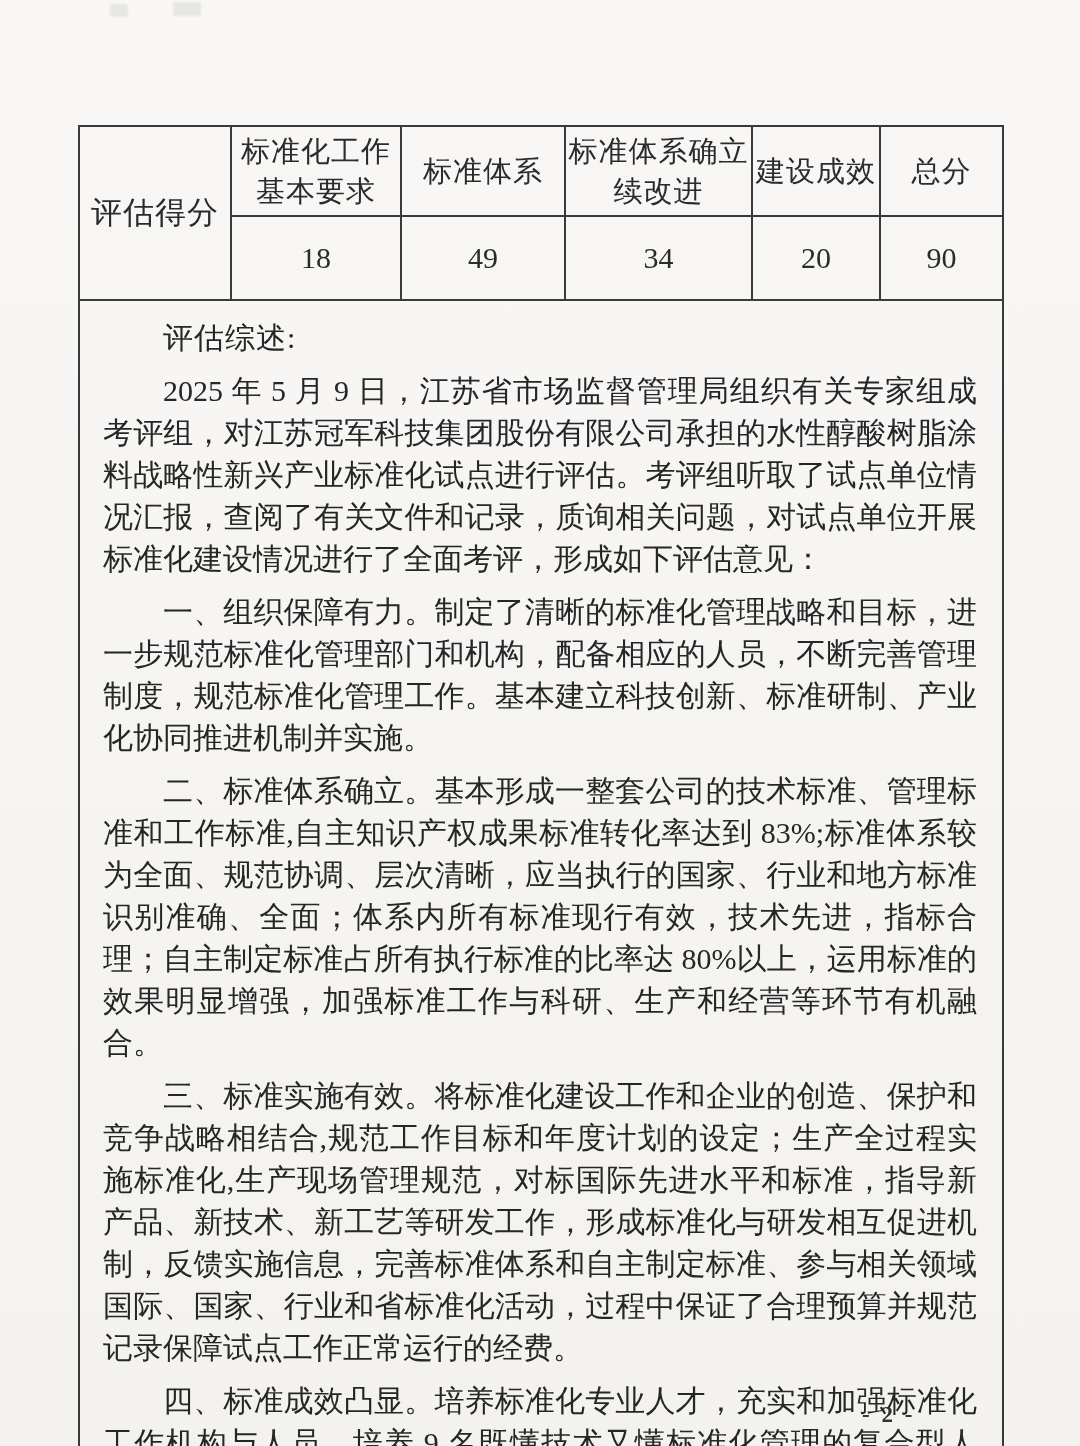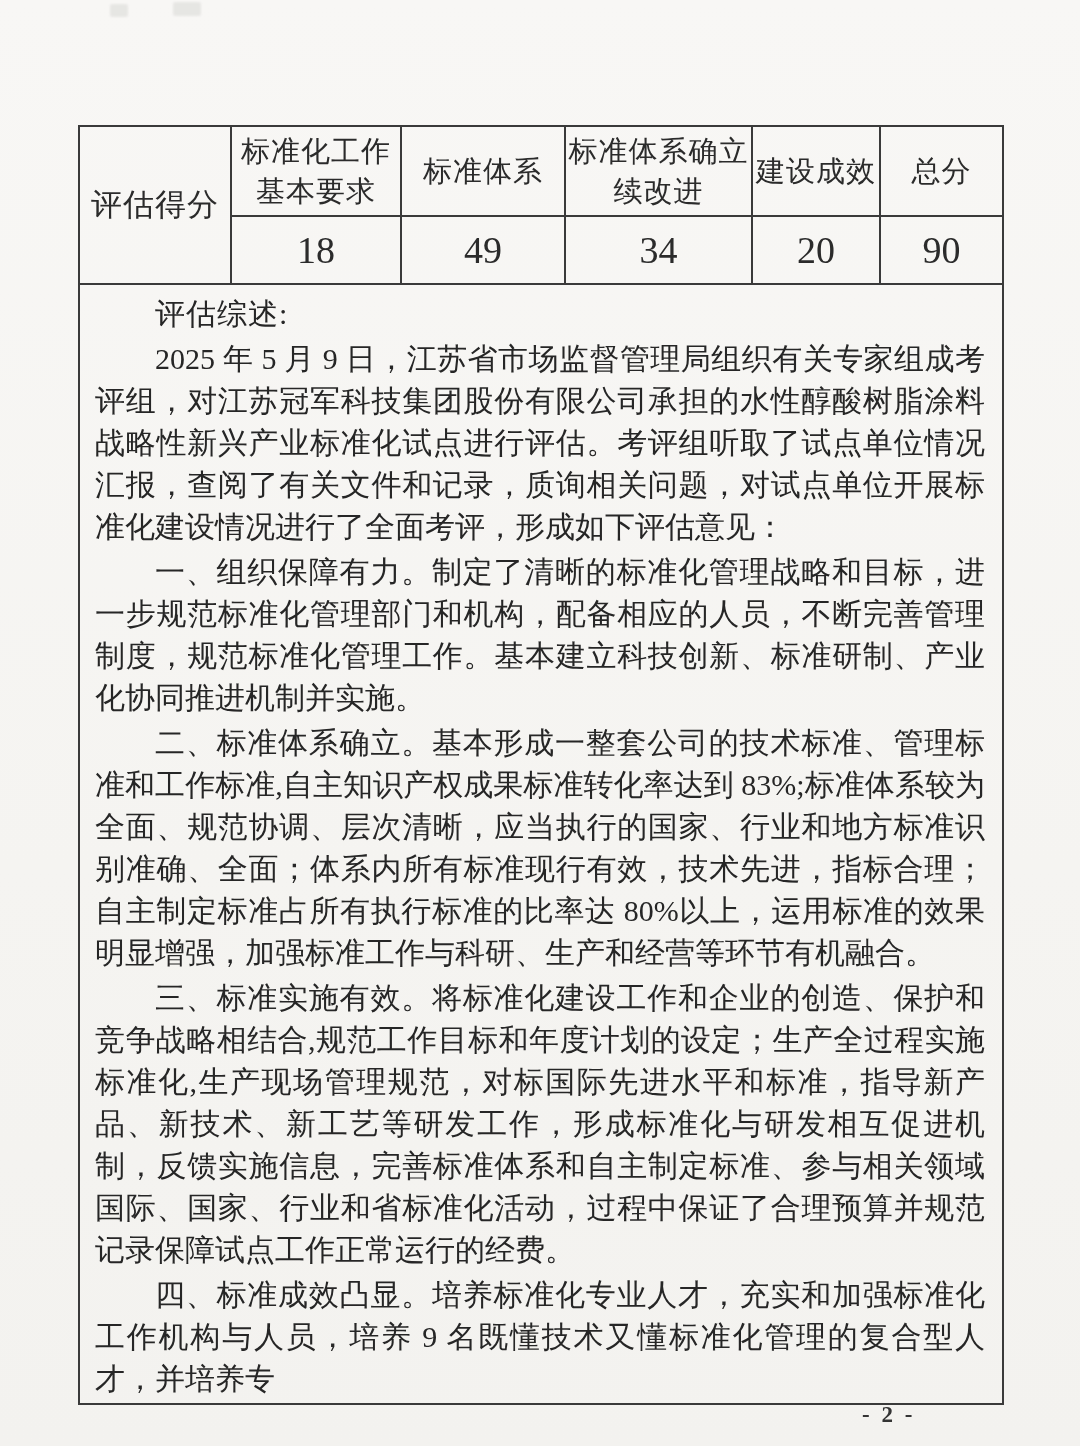--- a/index.html
+++ b/index.html
@@ -50,32 +50,32 @@
   td.head-cell {
     height: 90px;
     text-align: center;
     vertical-align: middle;
     font-size: 29px;
     line-height: 40px;
     white-space: pre-line;
     letter-spacing: 1px;
   }
   td.score-cell {
-    height: 68px;
+    height: 84px;
     text-align: center;
     vertical-align: middle;
-    font-size: 38px;
+    font-size: 30px;
   }
   td.text-cell {
     height: 1050px;
     vertical-align: top;
     padding: 5px 14px 0 12px;
   }
   .text-cell p {
-    margin: 3px;
+    margin: 11px;
     font-size: 30px;
     line-height: 42px;
     text-indent: 2em;
     text-align: justify;
     color: #262626;
   }
   .text-cell p.summary-heading {
     text-align: left;
     letter-spacing: 1px;
   }

